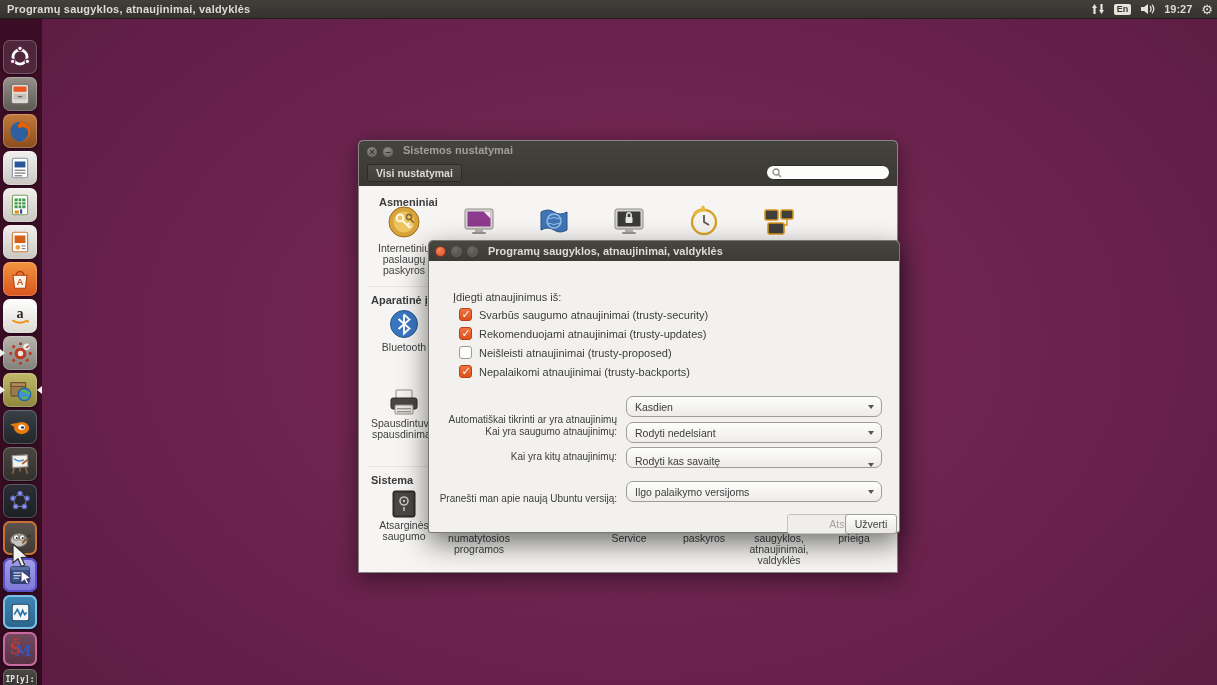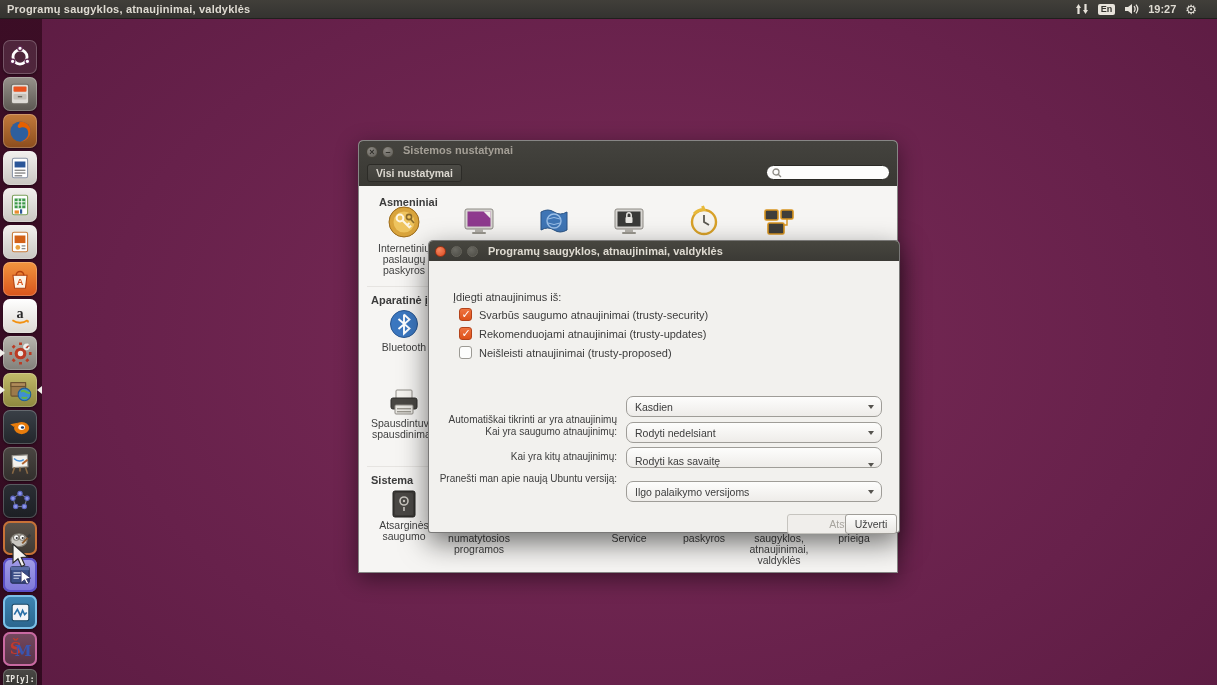--- a/index.html
+++ b/index.html
@@ -6,21 +6,21 @@
   body{
     width:1217px;height:685px;overflow:hidden;position:relative;
     font-family:"Liberation Sans","DejaVu Sans",sans-serif;
     background:radial-gradient(1100px 750px at 52% 50%, #7a2b57 0%, #67214b 48%, #511639 100%);
   }
   
   .panel{position:absolute;top:0;left:0;width:1217px;height:19px;
     background:linear-gradient(#413f3a,#343330);color:#dfdbd2;
     display:flex;align-items:center;z-index:50;border-bottom:1px solid #201f1d;box-sizing:border-box;}
   .panel-title{font-size:11px;font-weight:bold;padding-left:7px;letter-spacing:.2px;}
-  .tray{margin-left:auto;display:flex;align-items:center;gap:9px;padding-right:20px;}
+  .tray{margin-left:auto;display:flex;align-items:center;gap:9px;padding-right:4px;}
   .kbd-badge{background:#e8e4dc;color:#35342f;font-size:9px;font-weight:bold;line-height:11px;
     padding:0 3px;border-radius:2px;}
   .clock-text{font-size:11px;font-weight:bold;}
   .gear-glyph{font-size:13px;line-height:13px;color:#e6e2da;}
   
   .launcher{position:absolute;left:0;top:19px;width:42px;height:666px;
     background:linear-gradient(rgba(52,10,31,.82),rgba(40,7,24,.82));z-index:40;}
   .tile{position:absolute;left:3px;width:34px;height:34px;border-radius:7px;
     display:flex;align-items:center;justify-content:center;
     box-shadow:inset 0 0 0 1px rgba(255,255,255,.22), 0 1px 2px rgba(0,0,0,.45);}
@@ -383,20 +383,24 @@
       <span>Rekomenduojami atnaujinimai (trusty-updates)</span>
     </div>
     <div class="cbrow" style="top:22px;">
       <span class="cb checked"></span>
       <span>Svarbūs saugumo atnaujinimai (trusty-security)</span>
     </div>
     <div class="cbrow" style="top:60px;">
       <span class="cb"></span>
       <span>Neišleisti atnaujinimai (trusty-proposed)</span>
     </div>
+    <div class="cbrow" style="top:79px;">
+      <span class="cb checked"></span>
+      <span>Nepalaikomi atnaujinimai (trusty-backports)</span>
+    </div>
 
     <div class="drow">
       <div class="dlabel" style="top:129px;">Automatiškai tikrinti ar yra atnaujinimų</div>
       <div class="dropdown" style="top:111px;">
         <span class="dval">Kasdien</span>
         <span class="darrow"></span>
       </div>
     </div>
     <div class="drow">
       <div class="dlabel" style="top:141px;">Kai yra saugumo atnaujinimų:</div>
@@ -406,21 +410,21 @@
       </div>
     </div>
     <div class="drow">
       <div class="dlabel" style="top:166px;">Kai yra kitų atnaujinimų:</div>
       <div class="dropdown" style="top:162px;align-items:flex-end;">
         <span class="dval">Rodyti kas savaitę</span>
         <span class="darrow"></span>
       </div>
     </div>
     <div class="drow">
-      <div class="dlabel" style="top:188px;">Pranešti man apie naują Ubuntu versiją:</div>
+      <div class="dlabel" style="top:208px;">Pranešti man apie naują Ubuntu versiją:</div>
       <div class="dropdown" style="top:196px;">
         <span class="dval">Ilgo palaikymo versijoms</span>
         <span class="darrow"></span>
       </div>
     </div>
 
     <div class="btn disabled" style="left:358px;top:229px;width:74px;padding-left:48px;">Atstatyti</div>
     <div class="btn" style="left:416px;top:229px;width:52px;">Užverti</div>
   </div>
 </div>

